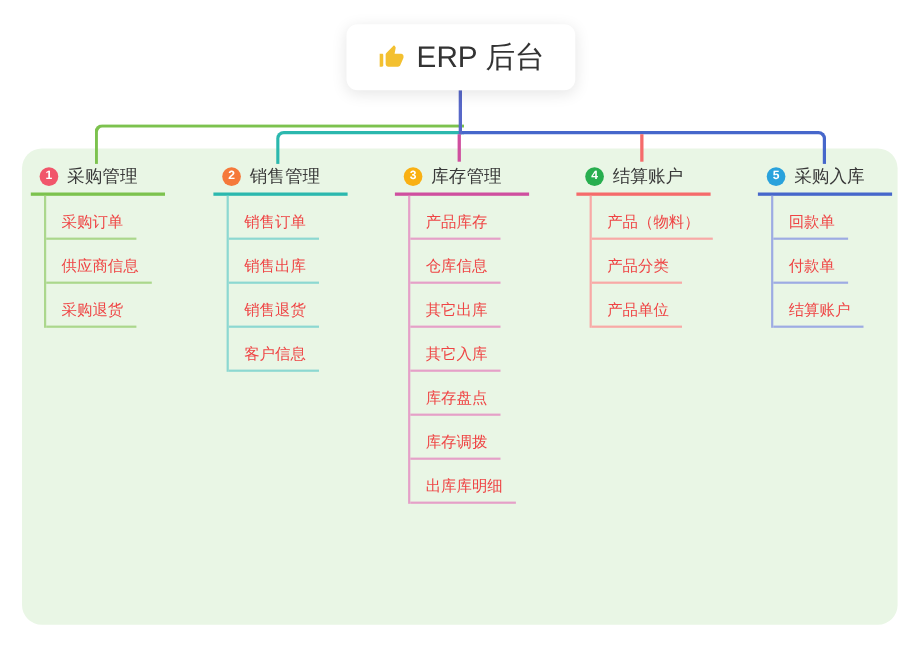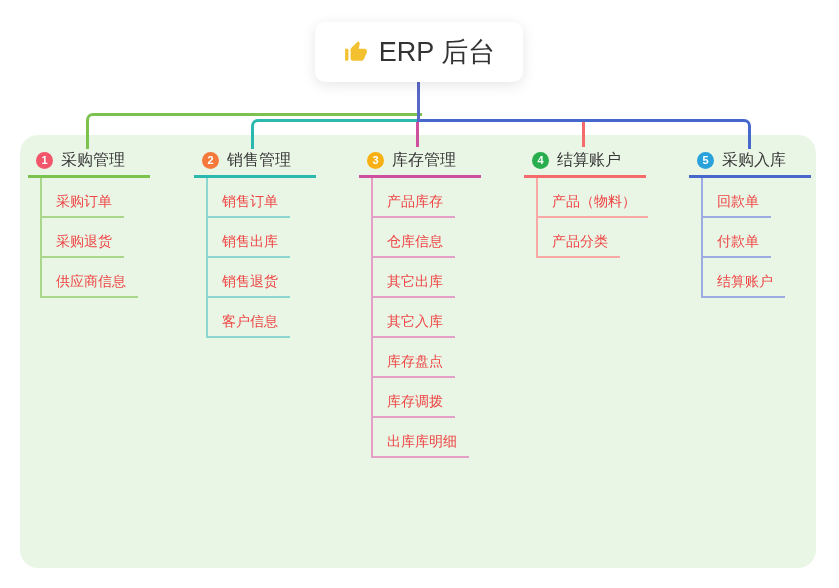--- a/index.html
+++ b/index.html
@@ -52,22 +52,22 @@
   </div>
 
   <div id="branches">
       <div class="branch" style="left: 28px; --c: #7cc24e; --cl: #abd78c;">
       <div class="branch-title">
         <span class="badge" style="background: rgb(241, 86, 107);">1</span>
         <span>采购管理</span>
       </div>
       <div class="children">
           <div class="child">采购订单</div>
+          <div class="child">供应商信息</div>
           <div class="child">采购退货</div>
-          <div class="child">供应商信息</div>
         </div>
     </div>
       <div class="branch" style="left: 194px; --c: #2bb8ae; --cl: #8cd8d1;">
       <div class="branch-title">
         <span class="badge" style="background: rgb(245, 121, 59);">2</span>
         <span>销售管理</span>
       </div>
       <div class="children">
           <div class="child">销售订单</div>
           <div class="child">销售出库</div>
@@ -91,20 +91,21 @@
         </div>
     </div>
       <div class="branch" style="left: 524px; --c: #f56b6b; --cl: #f8a9a6;">
       <div class="branch-title">
         <span class="badge" style="background: rgb(40, 174, 79);">4</span>
         <span>结算账户</span>
       </div>
       <div class="children">
           <div class="child">产品（物料）</div>
           <div class="child">产品分类</div>
+          <div class="child">产品单位</div>
         </div>
     </div>
       <div class="branch" style="left: 689px; --c: #4667cb; --cl: #9dabe3;">
       <div class="branch-title">
         <span class="badge" style="background: rgb(41, 162, 220);">5</span>
         <span>采购入库</span>
       </div>
       <div class="children">
           <div class="child">回款单</div>
           <div class="child">付款单</div>

